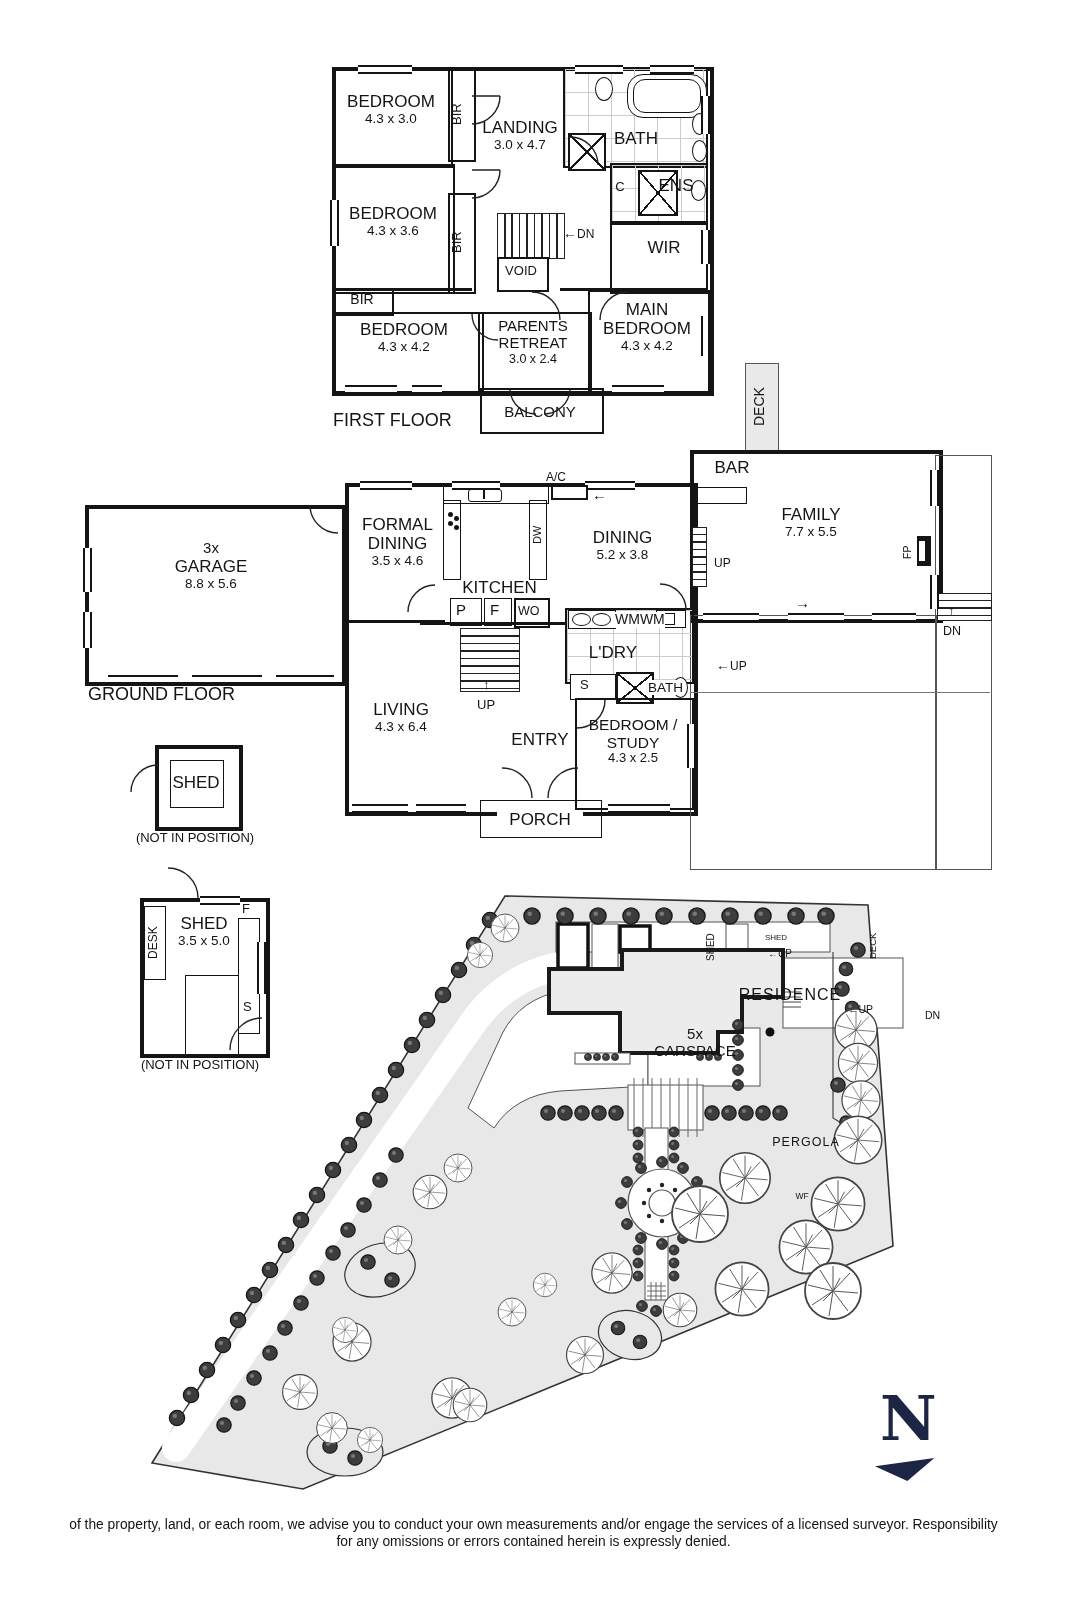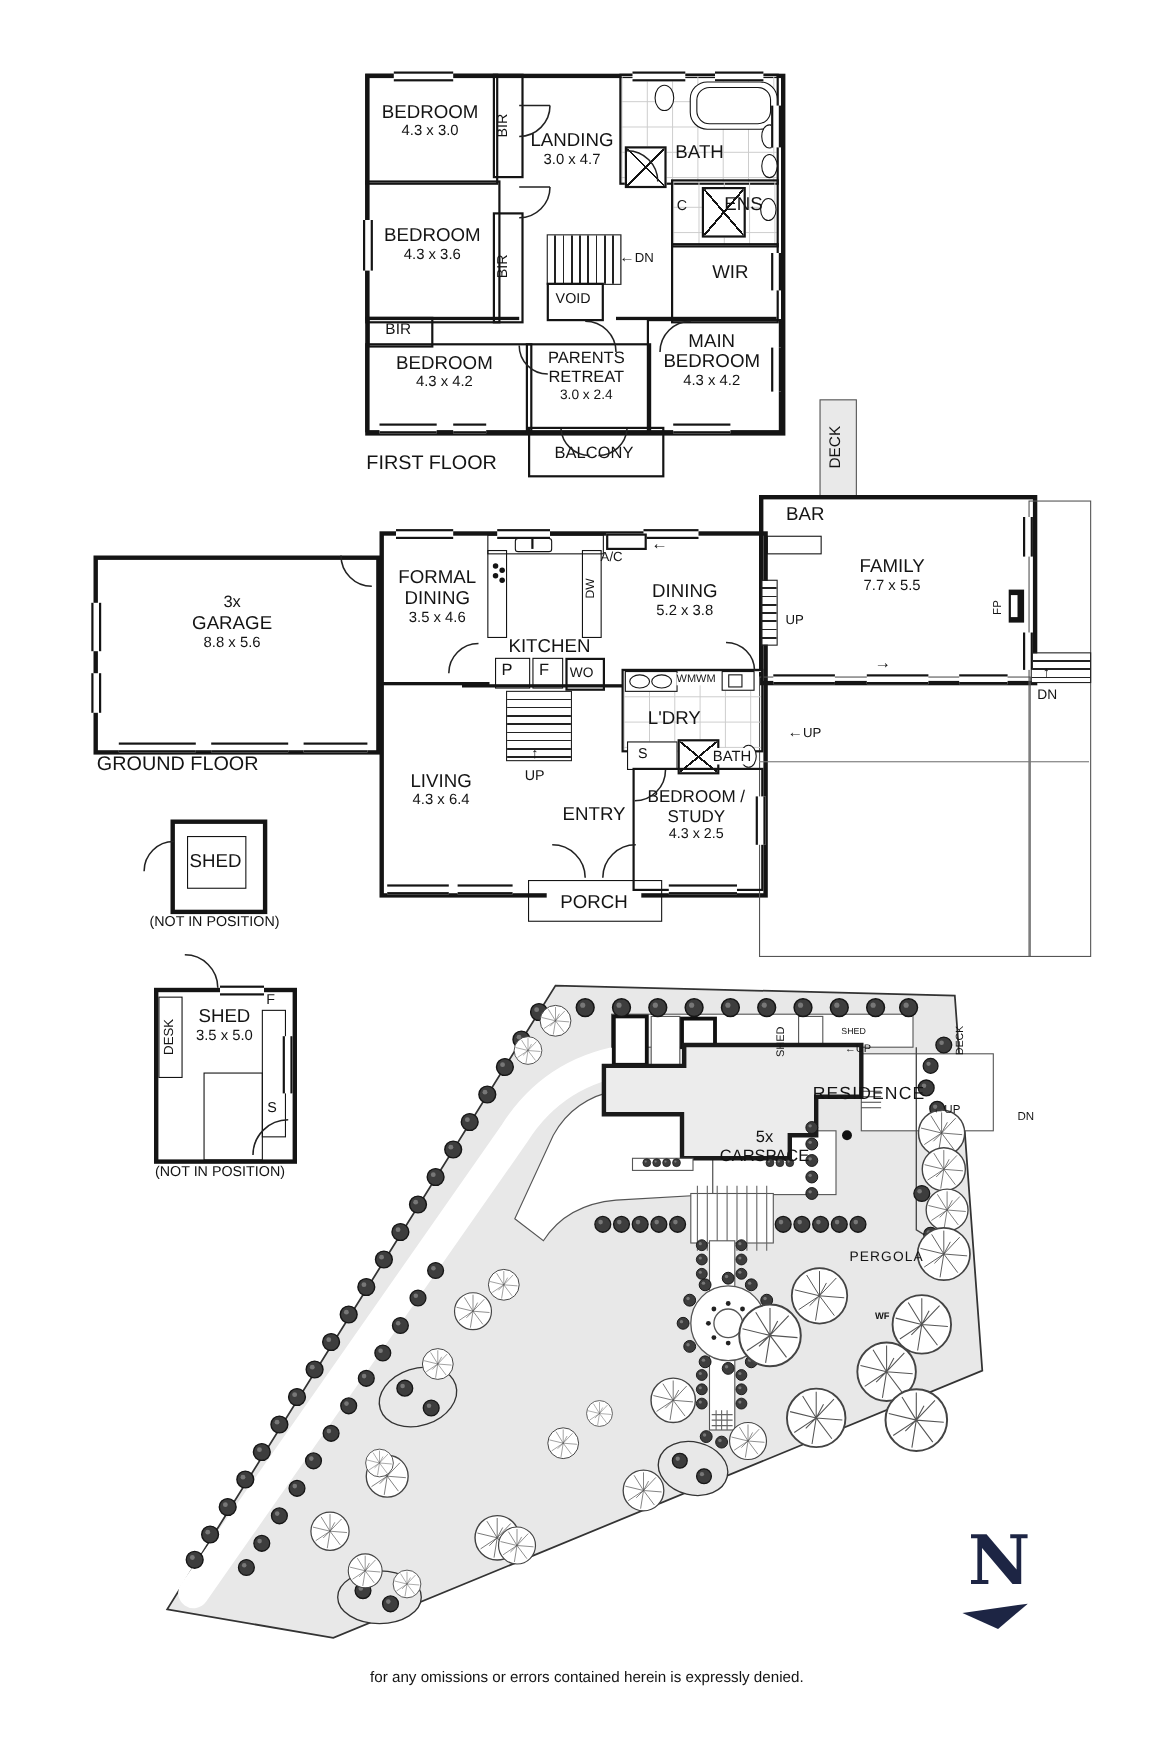--- a/index.html
+++ b/index.html
@@ -125,21 +125,21 @@
     <div class="winv" style="left:82.5px;top:548px;height:44px"></div>
     <div class="winv" style="left:82.5px;top:612px;height:36px"></div>
     <div class="winh" style="left:108px;top:674.5px;width:70px"></div>
     <div class="winh" style="left:192px;top:674.5px;width:70px"></div>
     <div class="winh" style="left:276px;top:674.5px;width:58px"></div>
 
     <div class="winh" style="left:360px;top:480.5px;width:52px"></div>
     <div class="winh" style="left:452px;top:480.5px;width:48px"></div>
     <div class="winh" style="left:585px;top:480.5px;width:50px"></div>
     <div class="a" style="left:551px;top:485px;width:33px;height:11px;border:2px solid #141414;background:#fff;z-index:5"></div>
-    <div class="lbl" style="left:546px;top:500px;font-size:12px">A/C</div>
+    <div class="lbl" style="left:546px;top:471px;font-size:12px">A/C</div>
     <div class="lbl" style="left:592px;top:487px;font-size:15px">←</div>
 
     <div class="room" style="left:443px;top:486px;width:104px;height:16px;border-width:1.6px"></div>
     <div class="a" style="left:468px;top:488.5px;width:32px;height:11px;border:1.5px solid #141414;border-radius:3px;background:#fff"></div>
     <div class="wall" style="left:483px;top:489px;width:1.5px;height:10px"></div>
     <div class="room" style="left:443px;top:500px;width:16px;height:78px;border-width:1.6px"></div>
     <div class="room" style="left:529px;top:500px;width:16px;height:78px;border-width:1.6px"></div>
     <div class="a" style="left:448px;top:512px;width:5px;height:5px;border-radius:50%;background:#141414;box-shadow:0 9px 0 #141414, 6px 4px 0 #141414, 6px 13px 0 #141414"></div>
     <div class="lbl vl" style="left:531px;top:517px;height:36px;font-size:11px">DW</div>
     <div class="room" style="left:450px;top:598px;width:30px;height:26px;border-width:1.8px"></div>
@@ -165,21 +165,21 @@
     <div class="sth" style="left:692px;top:527px;width:13px;height:58px"></div>
     <div class="lbl" style="left:714px;top:557px;font-size:12px">UP</div>
     <div class="sth" style="left:937px;top:593px;width:53px;height:26px"></div>
     <div class="lbl" style="left:948px;top:604px;font-size:13px">↑</div>
     <div class="lbl" style="left:943px;top:624px;font-size:12.5px">DN</div>
 
     <div class="room tiles" style="left:565px;top:608px;width:125px;height:72px"></div>
     <div class="room" style="left:568px;top:610px;width:46px;height:17px;border-width:1.5px;background:#fff"></div>
     <div class="oval" style="left:572px;top:613px;width:17px;height:11px"></div>
     <div class="oval" style="left:592px;top:613px;width:17px;height:11px"></div>
-    <div class="lbl" style="left:615px;top:612px;font-size:10px;background:#fff">WMWM</div>
+    <div class="lbl" style="left:615px;top:612px;font-size:14px;background:#fff">WMWM</div>
     <div class="a" style="left:656px;top:610px;width:28px;height:16px;border:1.5px solid #141414;background:#fff"></div>
     <div class="a" style="left:662px;top:613px;width:11px;height:10px;border:1.5px solid #141414"></div>
     <div class="lbl" style="left:578px;top:643px;width:70px;background:#fff0">L'DRY</div>
     <div class="room" style="left:570px;top:674px;width:44px;height:24px;border-width:1.8px;background:#fff"></div>
     <div class="lbl" style="left:580px;top:678px;font-size:13px">S</div>
     <div class="xbox" style="left:616px;top:672px;width:34px;height:28px;background-color:#fff"></div>
     <div class="lbl" style="left:648px;top:680px;font-size:13.5px;background:#fff">BATH</div>
     <div class="oval" style="left:673px;top:677px;width:13px;height:19px"></div>
     <div class="lbl" style="left:716px;top:658px;font-size:12px">
       <span class="arrow">←</span><span>UP</span>
@@ -479,29 +479,30 @@
     <div class="lbl" style="left:848px;top:1004px;font-size:10.5px">
       <span>←</span><span>UP</span>
     </div>
     <div class="lbl" style="left:925px;top:1010px;font-size:10.5px">DN</div>
     <div class="lbl" style="left:640px;top:1026px;width:110px;font-size:15px">
       <div>5x</div>
       <div>CARSPACE</div>
     </div>
     <div class="lbl" style="left:769px;top:1135px;width:74px;font-size:12.5px;letter-spacing:1px">PERGOLA</div>
     <div class="lbl" style="left:788px;top:1075px"></div>
-    <div class="lbl" style="left:788px;top:1191.5px;width:28px;font-size:8.5px;font-weight:bold">WF</div>
+    <div class="lbl" style="left:788px;top:1191.5px;width:28px;font-size:8.5px;font-weight:normal">WF</div>
   </div>
 
   <div>
     <div class="a" style="left:880px;top:1388px;font-family:'DejaVu Serif',serif;font-size:62px;font-weight:bold;color:#1d2544;line-height:1">N</div>
     <div class="a" style="left:876px;top:1462px;width:0;height:0;border-left:30px solid transparent;border-right:30px solid transparent;border-top:19px solid #1d2544;transform:rotate(-8deg)"></div>
   </div>
 
   <div class="a" style="left:0;top:1516px;width:1067px;text-align:center;font-size:13.8px;line-height:1.24">
+    <div>of the property, land, or each room, we advise you to conduct your own measurements and/or engage the services of a licensed surveyor. Responsibility</div>
     <div>for any omissions or errors contained herein is expressly denied.</div>
   </div>
 
   <svg class="a" style="left:0;top:0;z-index:7;pointer-events:none" width="1067" height="1600" viewBox="0 0 1067 1600" xmlns="http://www.w3.org/2000/svg">
     <g stroke="#222" stroke-width="1.4" fill="none">
       <path d="M500,96 A28,28 0 0 1 472,124 M472,96 H500"></path>
       <path d="M500,170 A28,28 0 0 1 472,198 M472,170 H500"></path>
       <path d="M570,137 A28,28 0 0 1 598,165"></path>
       <path d="M628,292 A28,28 0 0 0 600,320"></path>
       <path d="M532,292 A28,28 0 0 1 560,320"></path>

